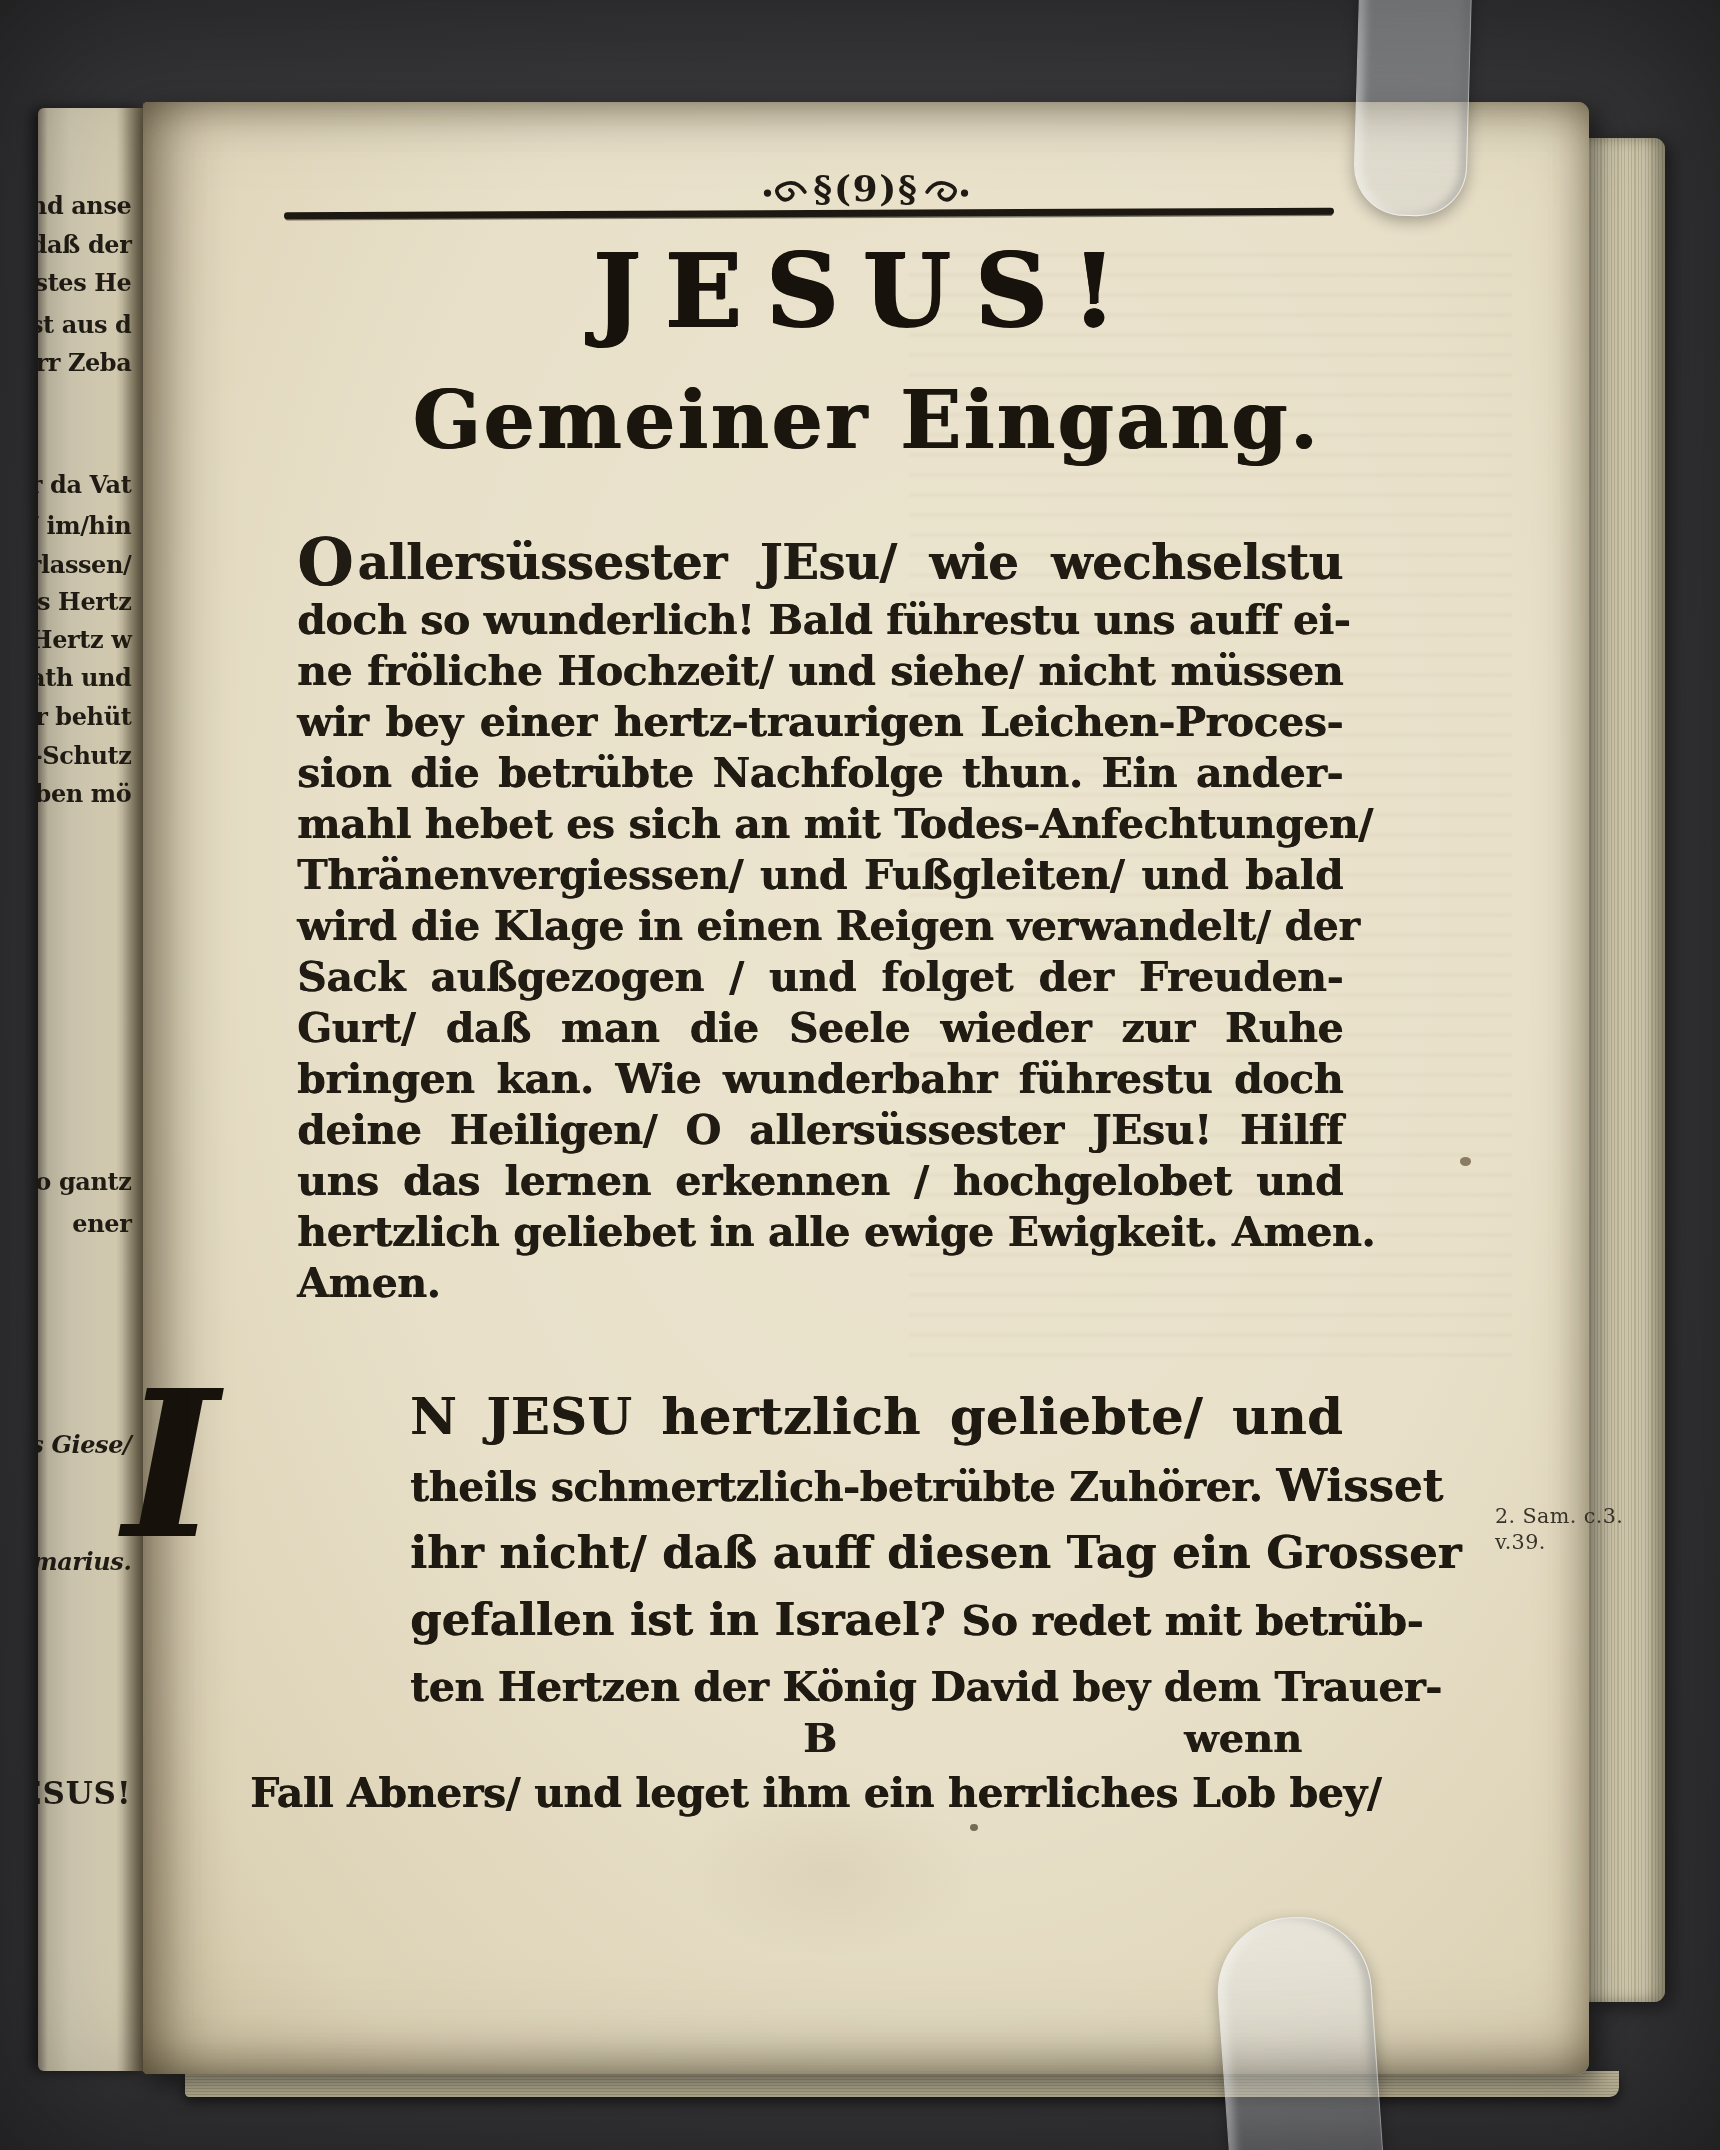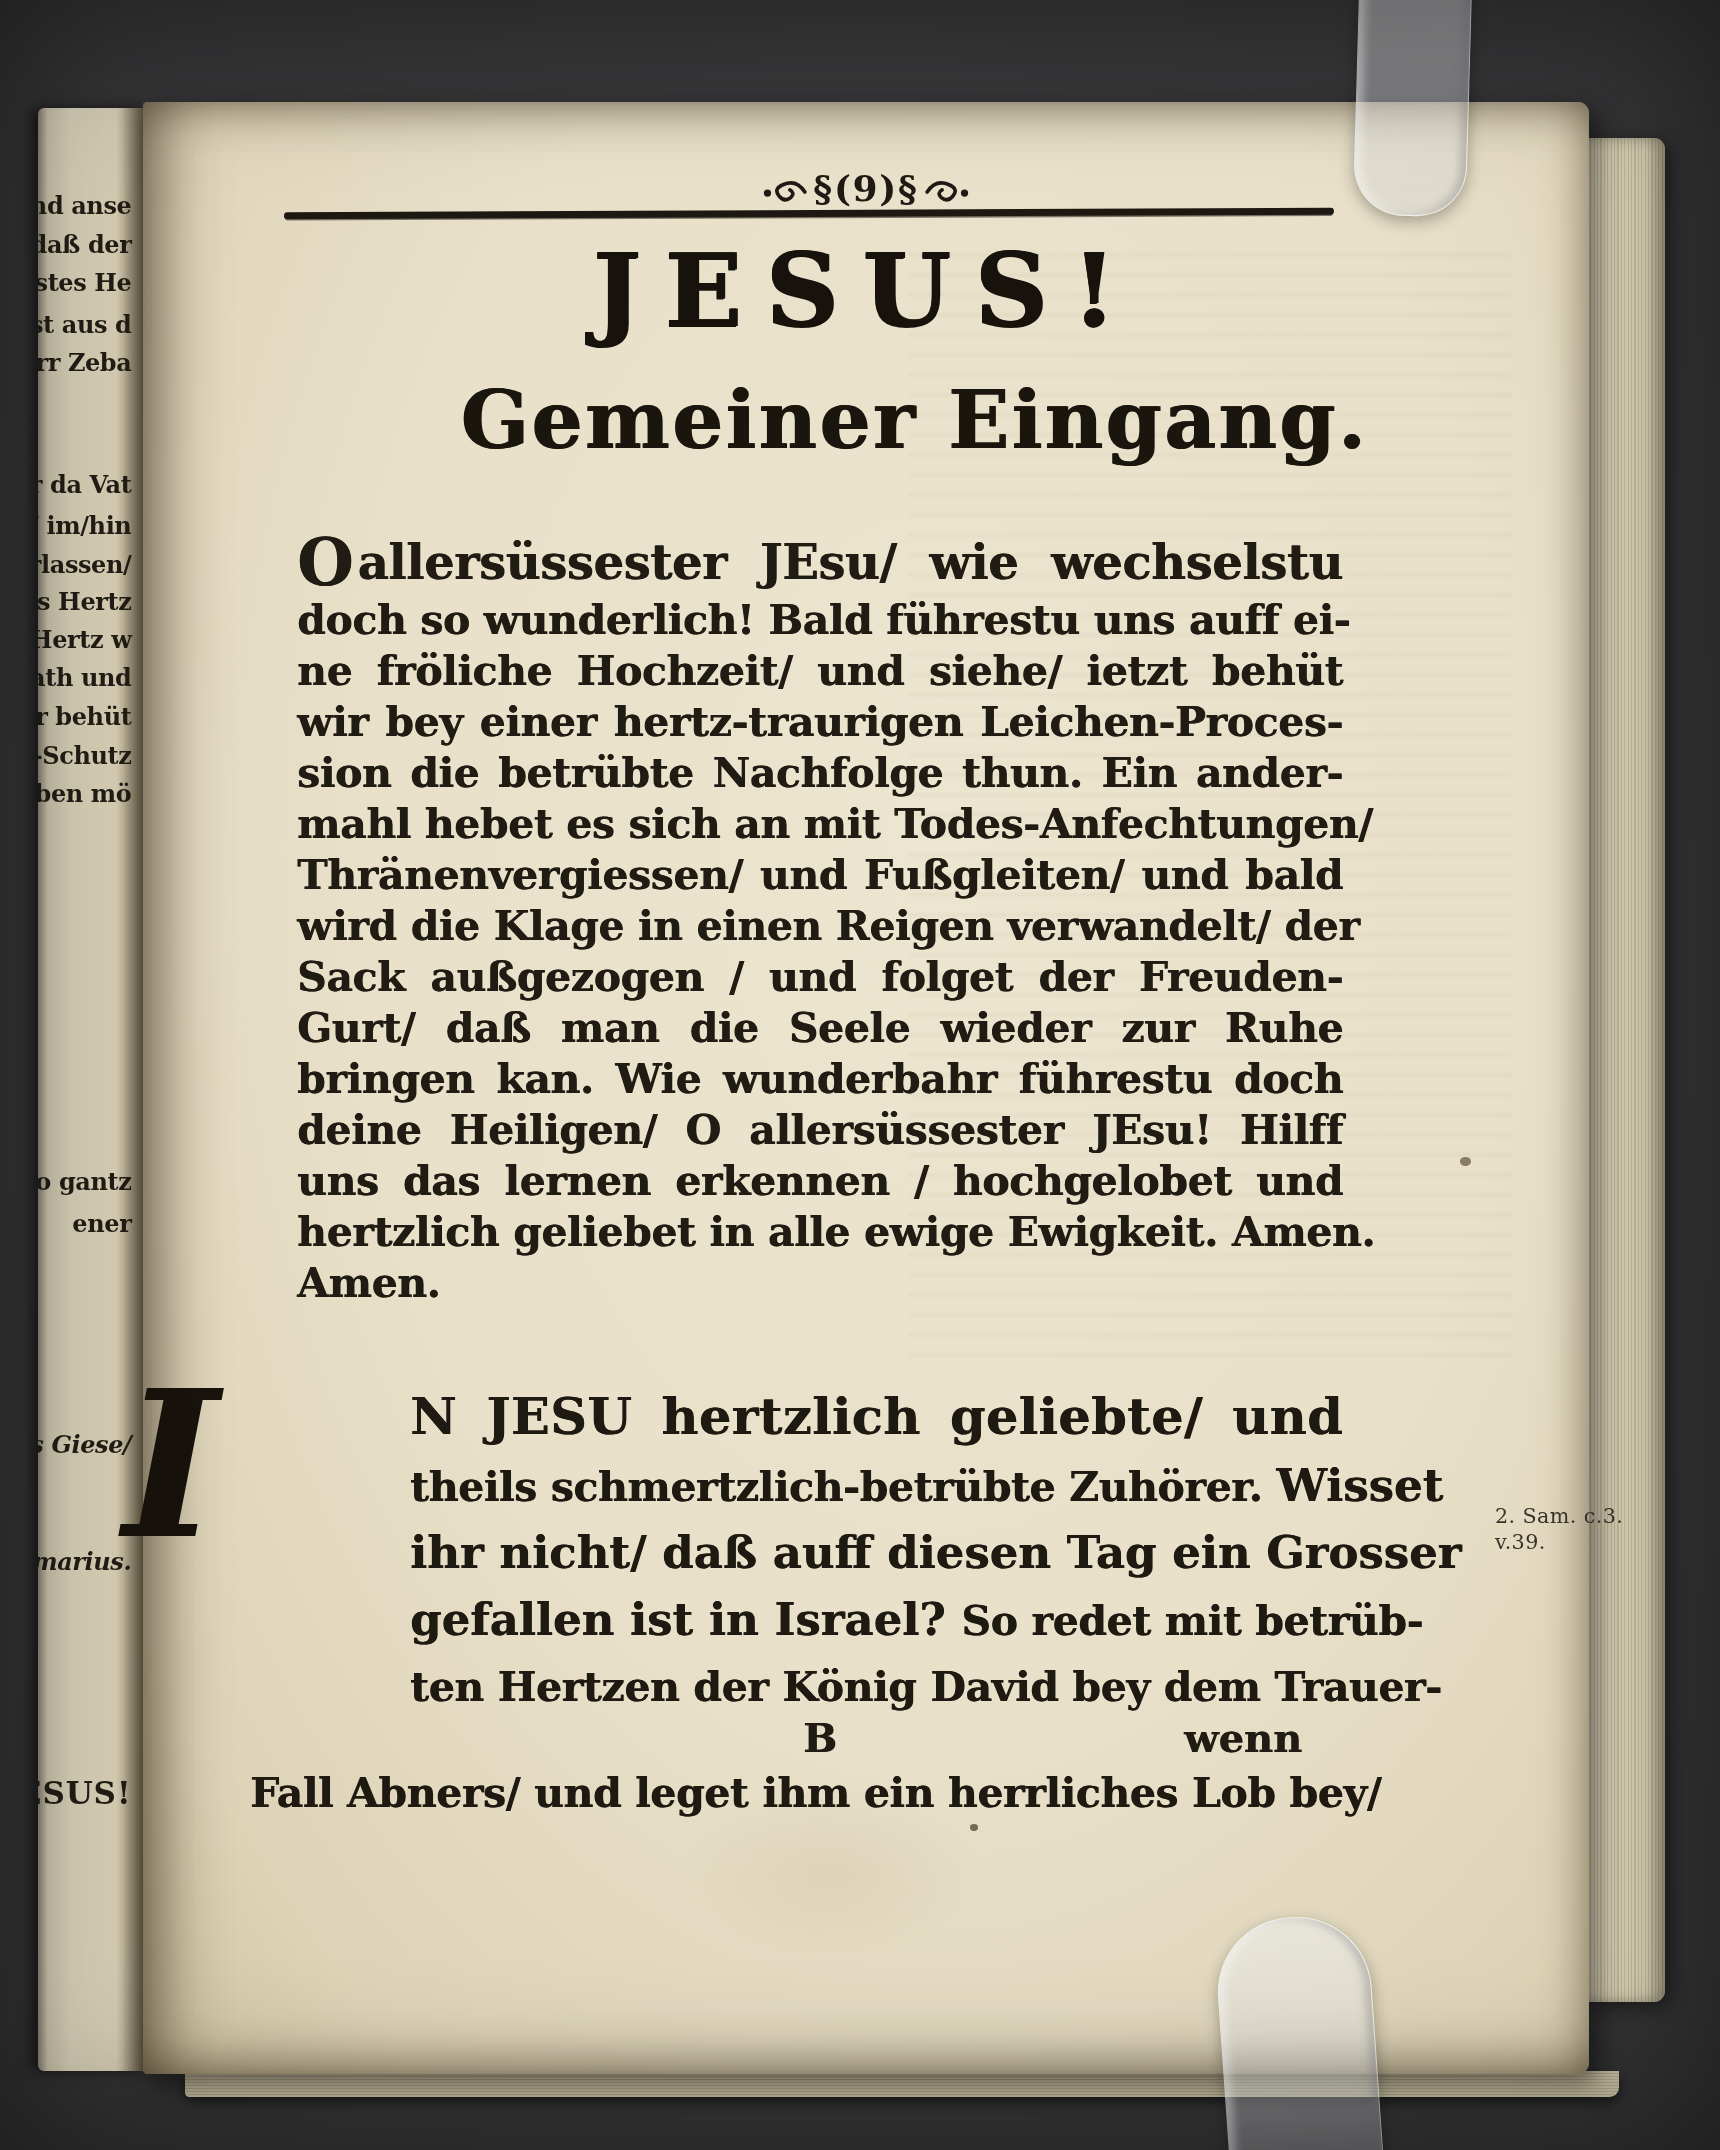--- a/index.html
+++ b/index.html
@@ -55,21 +55,21 @@
   .pagehead svg{vertical-align:middle;margin:0 6px;}
   .rule{position:absolute;left:141px;top:108px;width:1050px;height:6.9px;background:#1d1912;
     border-radius:3.4px;transform:rotate(-0.25deg);
     box-shadow:0 2.6px 0 -1.3px rgba(29,25,18,0.55);}
 
   .title{position:absolute;left:0;top:129px;width:100%;text-align:center;color:#17130c;
     font-weight:bold;font-size:101px;letter-spacing:24px;
     text-shadow:1.7px 0 0 currentColor, 0 1.3px 0 currentColor;}
   .heading{position:absolute;left:0;top:271px;width:100%;text-align:center;color:#1a150d;
     font-weight:bold;font-size:80px;letter-spacing:2.6px;
-    text-shadow:1.3px 0 0 currentColor;padding-left:48px;}
+    text-shadow:1.3px 0 0 currentColor;}
 
   .p1{position:absolute;left:154px;top:428px;width:1046px;color:#211c13;}
   .p1line{font-weight:bold;font-size:41px;line-height:51px;letter-spacing:-0.4px;
     text-align:justify;text-align-last:justify;white-space:nowrap;
     text-shadow:0.6px 0 0 currentColor;}
   .p1line.first{font-size:48px;line-height:65px;}
   .p1line .initcap{font-size:65px;line-height:43px;padding-right:4.3px;vertical-align:-6px;}
   .p1line.short{text-align-last:left;}
 
   .p2{position:absolute;left:154px;top:1281px;width:1046px;color:#1f1a11;}
@@ -155,21 +155,21 @@
     </div>
 
     <div class="rule"></div>
 
     <div class="title">JESUS!</div>
     <div class="heading">Gemeiner Eingang.</div>
 
     <div class="p1" id="p1">
         <div class="p1line first"><span class="initcap">O</span>allersüssester JEsu/ wie wechselstu</div>
         <div class="p1line">doch so wunderlich! Bald führestu uns auff ei-</div>
-        <div class="p1line">ne fröliche Hochzeit/ und siehe/ ietzt behüt</div>
+        <div class="p1line">ne fröliche Hochzeit/ und siehe/ nicht müssen</div>
         <div class="p1line">wir bey einer hertz-traurigen Leichen-Proces-</div>
         <div class="p1line">sion die betrübte Nachfolge thun.  Ein ander-</div>
         <div class="p1line">mahl hebet es sich an mit Todes-Anfechtungen/</div>
         <div class="p1line">Thränenvergiessen/ und Fußgleiten/ und bald</div>
         <div class="p1line">wird die Klage in einen Reigen verwandelt/ der</div>
         <div class="p1line">Sack außgezogen / und folget der Freuden-</div>
         <div class="p1line">Gurt/ daß man die Seele wieder zur Ruhe</div>
         <div class="p1line">bringen kan.  Wie wunderbahr führestu doch</div>
         <div class="p1line">deine Heiligen/ O allersüssester JEsu!  Hilff</div>
         <div class="p1line">uns das lernen erkennen /  hochgelobet und</div>

